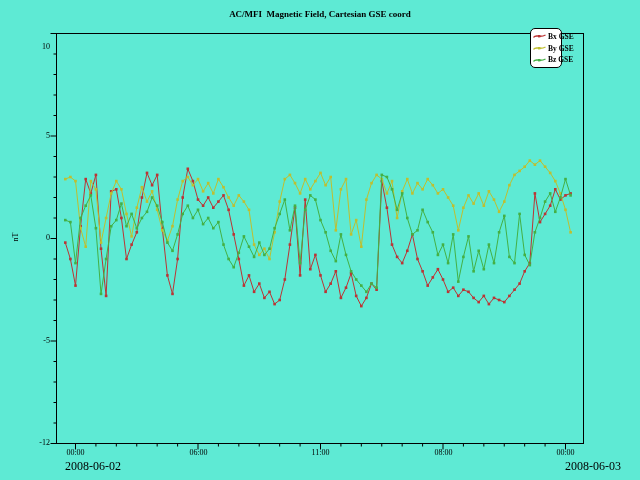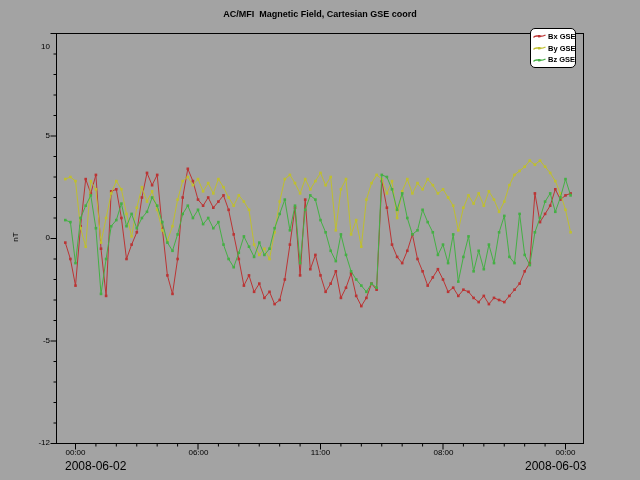--- a/index.html
+++ b/index.html
@@ -1,26 +1,26 @@
 <!DOCTYPE html>
 <html><head>
 <meta charset="utf-8">
 <style>
   html,body{margin:0;padding:0;background:#ffffff;}
-  #stage{position:relative;width:640px;height:480px;background:#a3a3a3;overflow:hidden;
-         font-family:Liberation Sans, sans-serif;color:#000;}
+  #stage{position:relative;width:640px;height:480px;background:#5eead4;overflow:hidden;
+         font-family:Liberation Serif, serif;color:#000;}
   #plot{position:absolute;left:0;top:0;}
   .title{position:absolute;left:0;top:9px;width:640px;text-align:center;
          font-size:9px;font-weight:bold;white-space:pre;}
   .ytick{position:absolute;left:10px;width:40px;text-align:right;font-size:8px;}
   .xtick{position:absolute;width:41px;text-align:center;font-size:8px;top:448px;}
   .xdate{position:absolute;font-size:12px;top:459px;}
   .ylab{position:absolute;left:8px;top:230px;width:20px;height:14px;
         font-size:8px;transform:rotate(-90deg);text-align:center;}
-  .legend{position:absolute;left:530px;top:28px;width:46px;height:40px;
+  .legend{position:absolute;left:530px;top:28px;width:32px;height:40px;
           border:1px solid #000;border-radius:5px;background:#fff;
           display:flex;flex-direction:column;justify-content:space-evenly;
           padding:1px 2px;box-sizing:border-box;}
   .lrow{display:flex;align-items:center;gap:2px;height:11px;}
   .lrow span{font-size:7.5px;font-weight:bold;white-space:nowrap;}
   .licon{flex:0 0 13px;}
 </style>
 </head>
 <body>
 
@@ -389,21 +389,21 @@
   <div class="ytick" style="top:336px">-5</div>
   <div class="ytick" style="top:438px">-12</div>
 
   <div class="xtick" style="left:55px">00:00</div>
   <div class="xtick" style="left:178px">06:00</div>
   <div class="xtick" style="left:300px">11:00</div>
   <div class="xtick" style="left:423px">08:00</div>
   <div class="xtick" style="left:545px">00:00</div>
 
   <div class="xdate" style="left:65px">2008-06-02</div>
-  <div class="xdate" style="left:525px">2008-06-03</div>
+  <div class="xdate" style="left:565px">2008-06-03</div>
 
   <div class="legend">
     <div class="lrow">
       <svg class="licon" width="13" height="8">
         <path d="M0.5 5.5 C3 1.5, 6 6.5, 12.5 3" fill="none" stroke="#bb3434" stroke-width="1.4"></path>
         <rect x="5" y="3" width="2.4" height="2.4" fill="#bb3434"></rect>
       </svg>
       <span>Bx GSE</span>
     </div>
     <div class="lrow">

